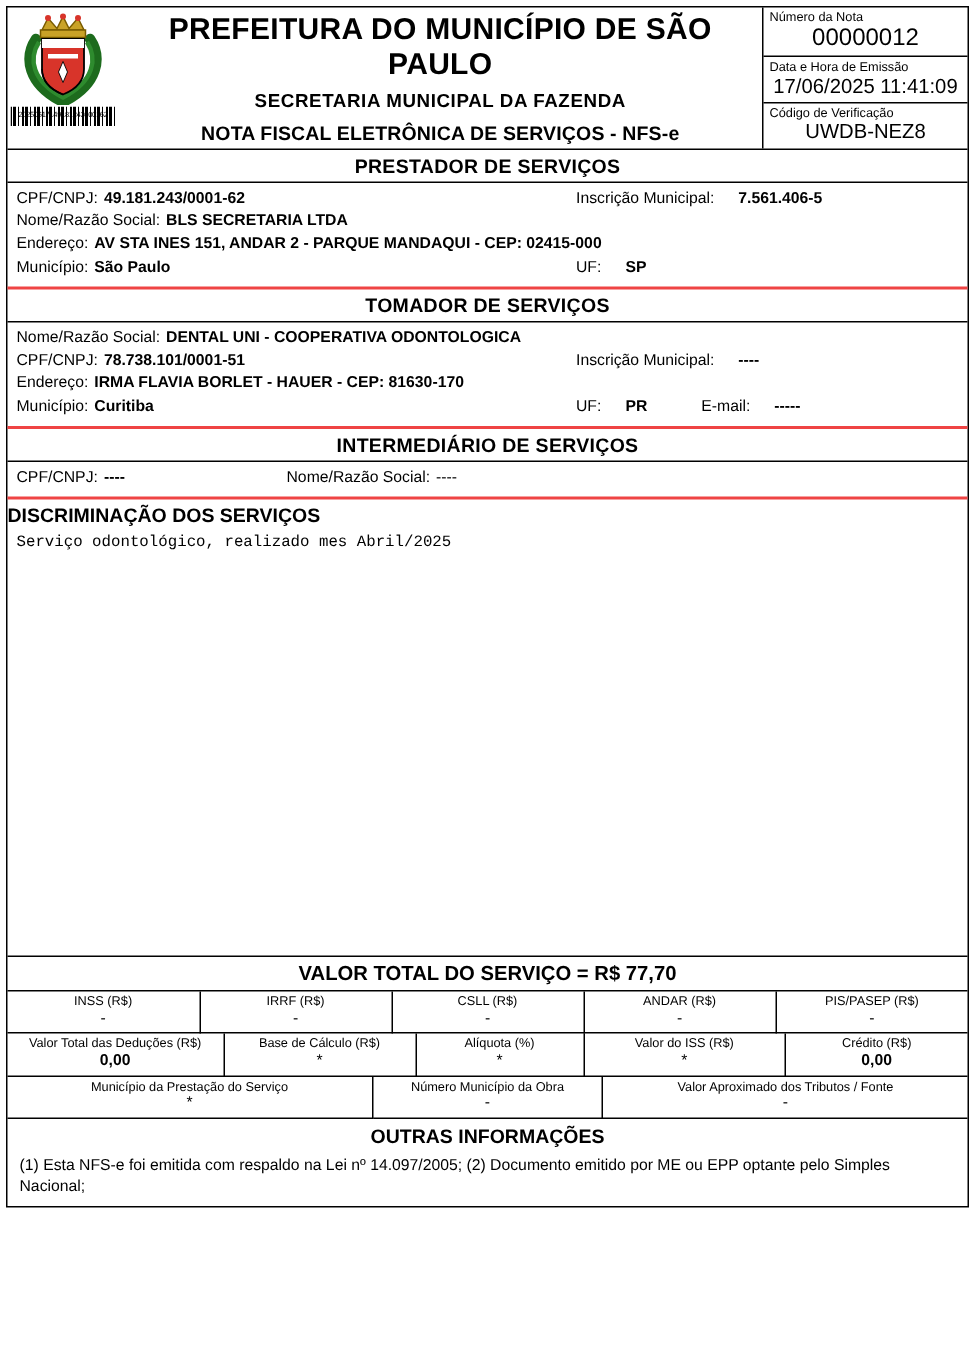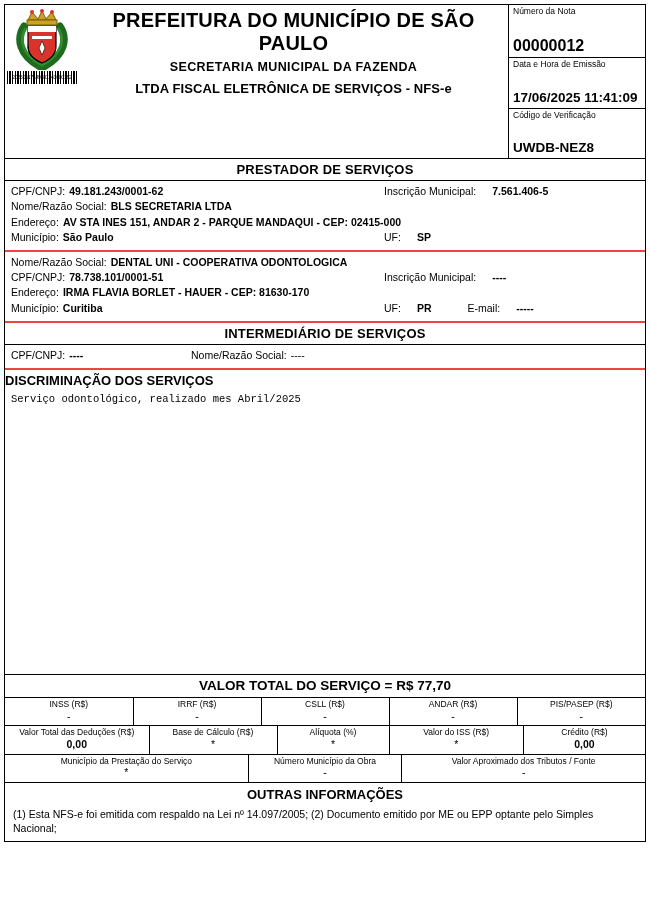--- a/index.html
+++ b/index.html
@@ -107,23 +107,23 @@
     border-bottom: 1px solid #000;
     padding: 1px 4px 2px 4px;
   }
   .nota-box:last-child { border-bottom: none; }
   .nb-label {
     font-size: 8.5px;
     line-height: 1.2;
   }
   .nb-value {
     font-size: 16px;
-    font-weight: bold;
+    font-weight: normal;
+    text-align: center;
     line-height: 1.2;
-    margin-top: 20px;
   }
   .nb-value.mid {
     font-size: 13.5px;
   }
 
   
   .sec-title {
     text-align: center;
     font-size: 13px;
     font-weight: bold;
@@ -246,21 +246,21 @@
         </div>
         <div class="barcode">
           <div class="bars"></div>
           <div class="bcnum">20250617149181243000162</div>
         </div>
       </div>
 
       <div class="title-cell">
         <div class="t1">PREFEITURA DO MUNICÍPIO DE SÃO PAULO</div>
         <div class="t2">SECRETARIA  MUNICIPAL  DA  FAZENDA</div>
-        <div class="t3">LTDA FISCAL ELETRÔNICA DE SERVIÇOS - NFS-e</div>
+        <div class="t3">NOTA FISCAL ELETRÔNICA DE SERVIÇOS - NFS-e</div>
       </div>
 
       <div class="nota-cell">
         <div class="nota-box">
           <div class="nb-label">Número da Nota</div>
           <div class="nb-value">00000012</div>
         </div>
         <div class="nota-box">
           <div class="nb-label">Data e Hora de Emissão</div>
           <div class="nb-value mid">17/06/2025 11:41:09</div>
@@ -297,20 +297,21 @@
           <span class="lbl">Município:</span>
           <span class="val">São Paulo</span>
         </div>
         <div class="col-right">
           <span class="lbl">UF:</span>
           <span class="val">SP</span>
         </div>
       </div>
     </div>
 
+    <div class="sec-title">TOMADOR DE SERVIÇOS</div>
     <div class="block">
       <div class="row">
         <span class="lbl">Nome/Razão Social:</span>
         <span class="val">DENTAL UNI - COOPERATIVA ODONTOLOGICA</span>
       </div>
       <div class="row">
         <div class="col-left">
           <span class="lbl">CPF/CNPJ:</span>
           <span class="val">78.738.101/0001-51</span>
         </div>

